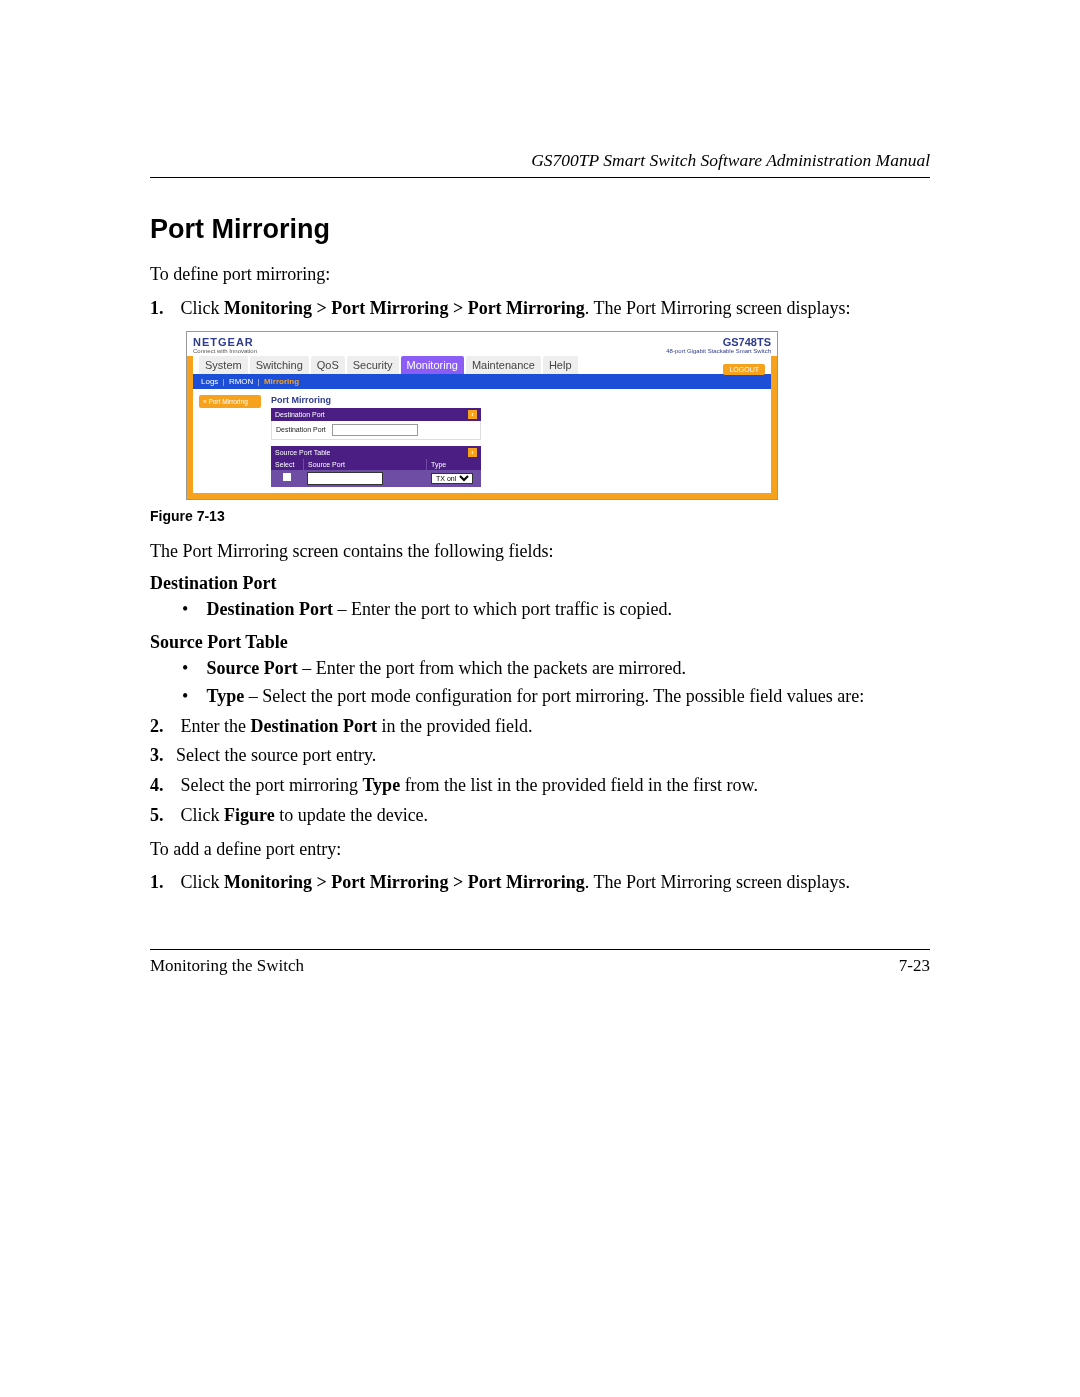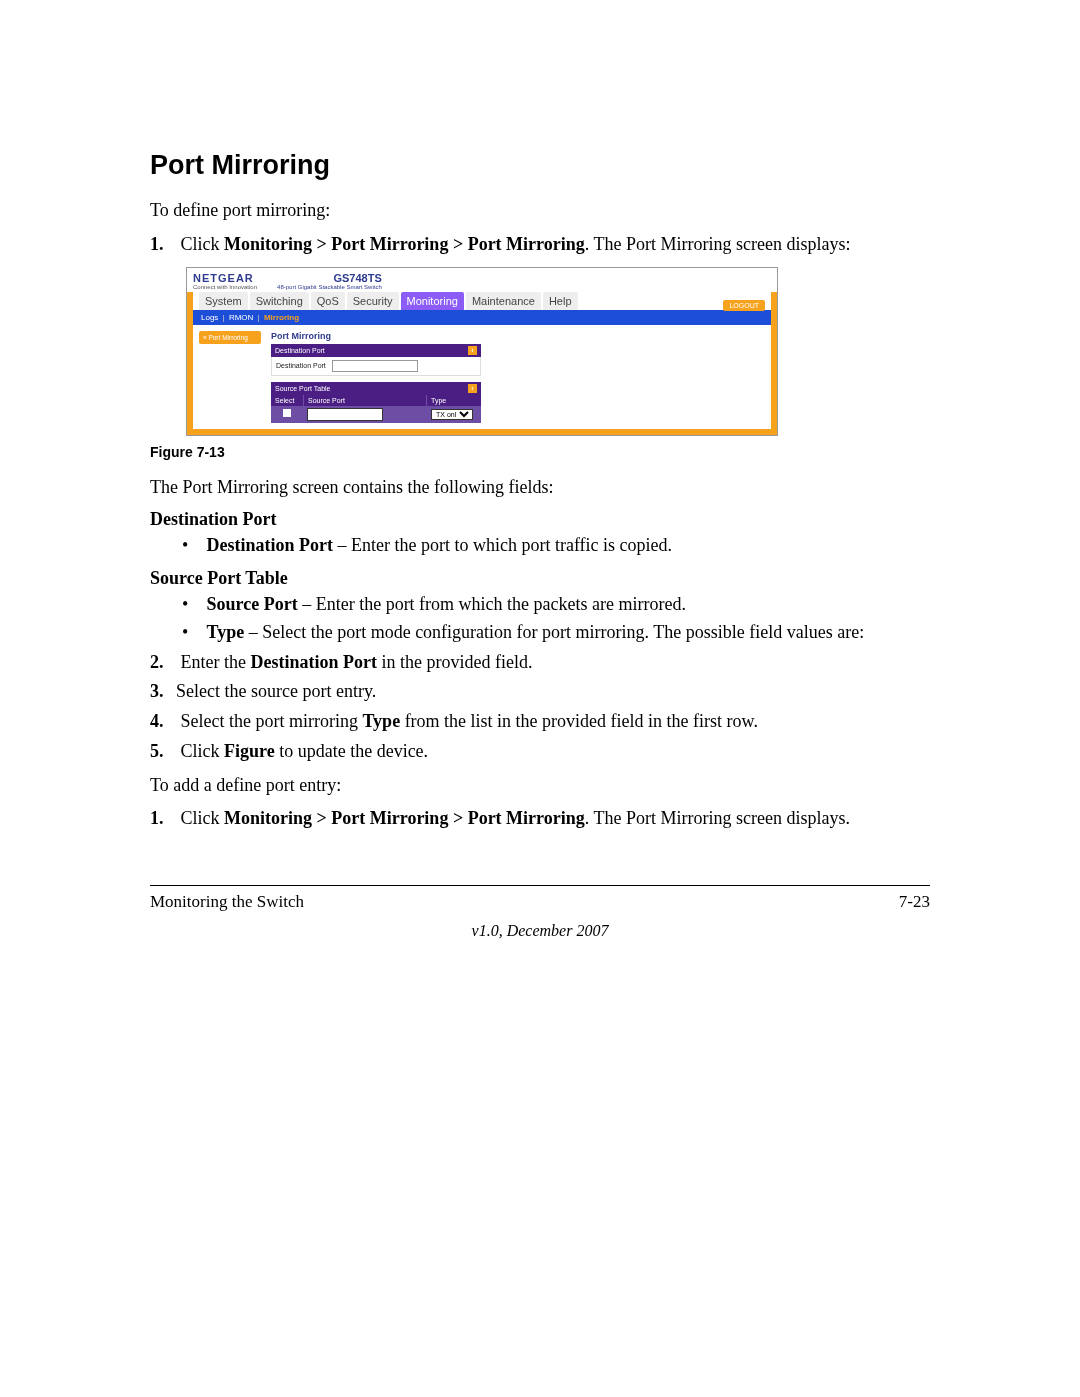--- a/index.html
+++ b/index.html
@@ -117,22 +117,22 @@
     background: #fff;
     position: relative;
   }
   .ss-outer {
     border-left: 6px solid #f6a21c;
     border-right: 6px solid #f6a21c;
     border-bottom: 6px solid #f6a21c;
   }
   .ss-top {
     display: flex;
+    justify-content: space-between;
     padding: 4px 6px 2px 6px;
-    gap: 20px;
   }
   .logo {
     display: flex;
     flex-direction: column;
   }
   .logo-text {
     font-weight: bold;
     letter-spacing: 1px;
     color: #2e3b8f;
     font-size: 11px;
@@ -325,20 +325,21 @@
     font-style: italic;
     font-size: 16px;
     margin-top: 10px;
   }
 </style>
 </head>
 <body>
 
 <div class="page">
 
+  <div class="header-line">GS700TP Smart Switch Software Administration Manual</div>
 
   <h1 class="section-title">Port Mirroring</h1>
 
   <p class="para">To define port mirroring:</p>
 
   <ol class="steps">
     <li>
       <span>Click </span><span class="bold">Monitoring &gt; Port Mirroring &gt; Port Mirroring</span><span>. The Port Mirroring screen displays:</span>
     </li>
   </ol>
@@ -450,15 +451,14 @@
   <ol class="steps">
     <li>
       <span>Click </span><span class="bold">Monitoring &gt; Port Mirroring &gt; Port Mirroring</span><span>. The Port Mirroring screen displays.</span>
     </li>
   </ol>
 
   <div class="footer-block">
     <span>Monitoring the Switch</span>
     <span>7-23</span>
   </div>
-  <div class="version-line">v1.0, December 2007</div>
 
 </div>
 
 </body></html>

